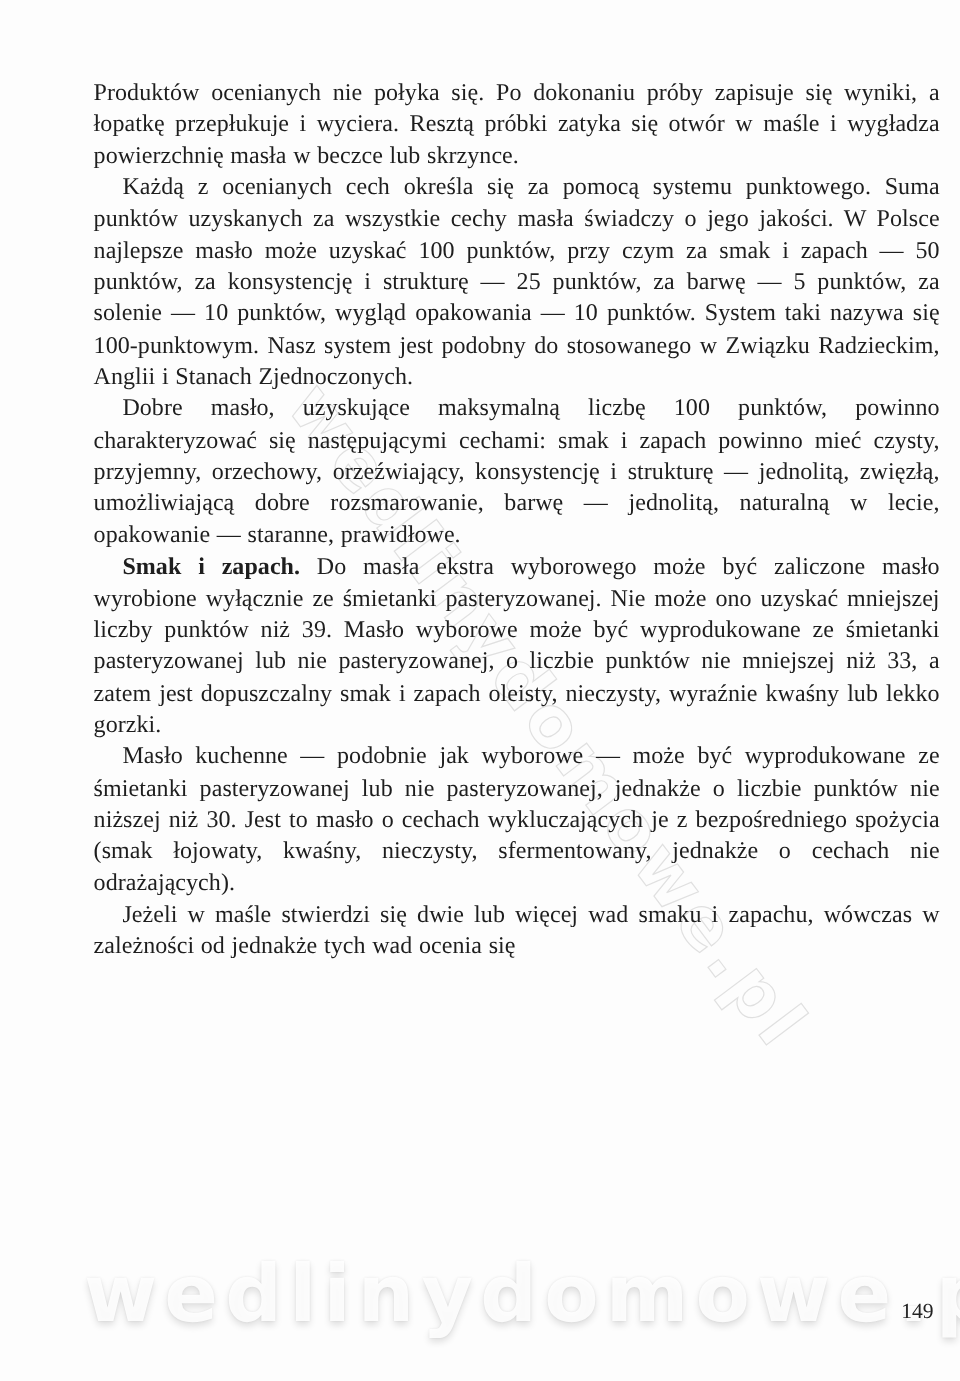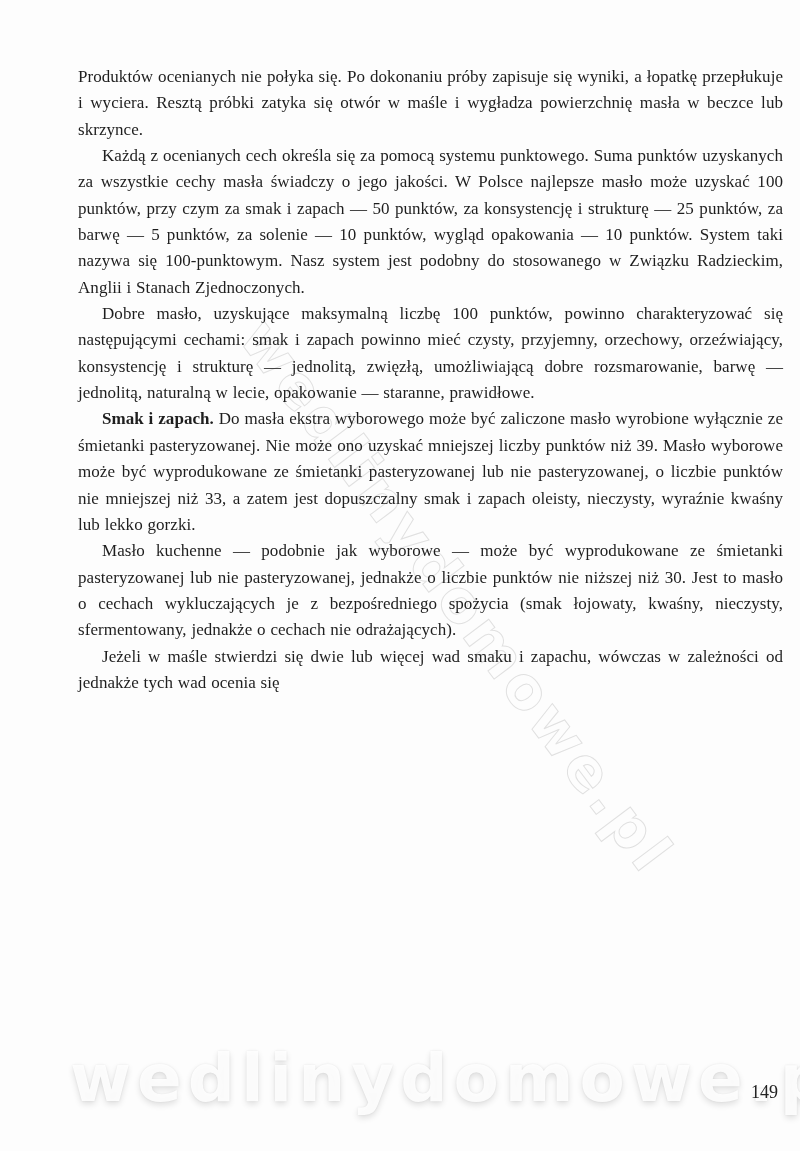--- a/index.html
+++ b/index.html
@@ -16,21 +16,21 @@
       color: #1e1e1e;
     }
     .page {
       position: absolute;
       left: 78px;
       top: 64px;
       width: 705px;
     }
     .para {
       margin: 0;
-      font-size: 17px;
+      font-size: 20px;
       line-height: 26.35px;
       text-align: justify;
       text-indent: 24px;
       letter-spacing: 0.05px;
       word-spacing: 0.5px;
     }
     .para.first {
       text-indent: 0;
     }
     .para .bold-lead {

